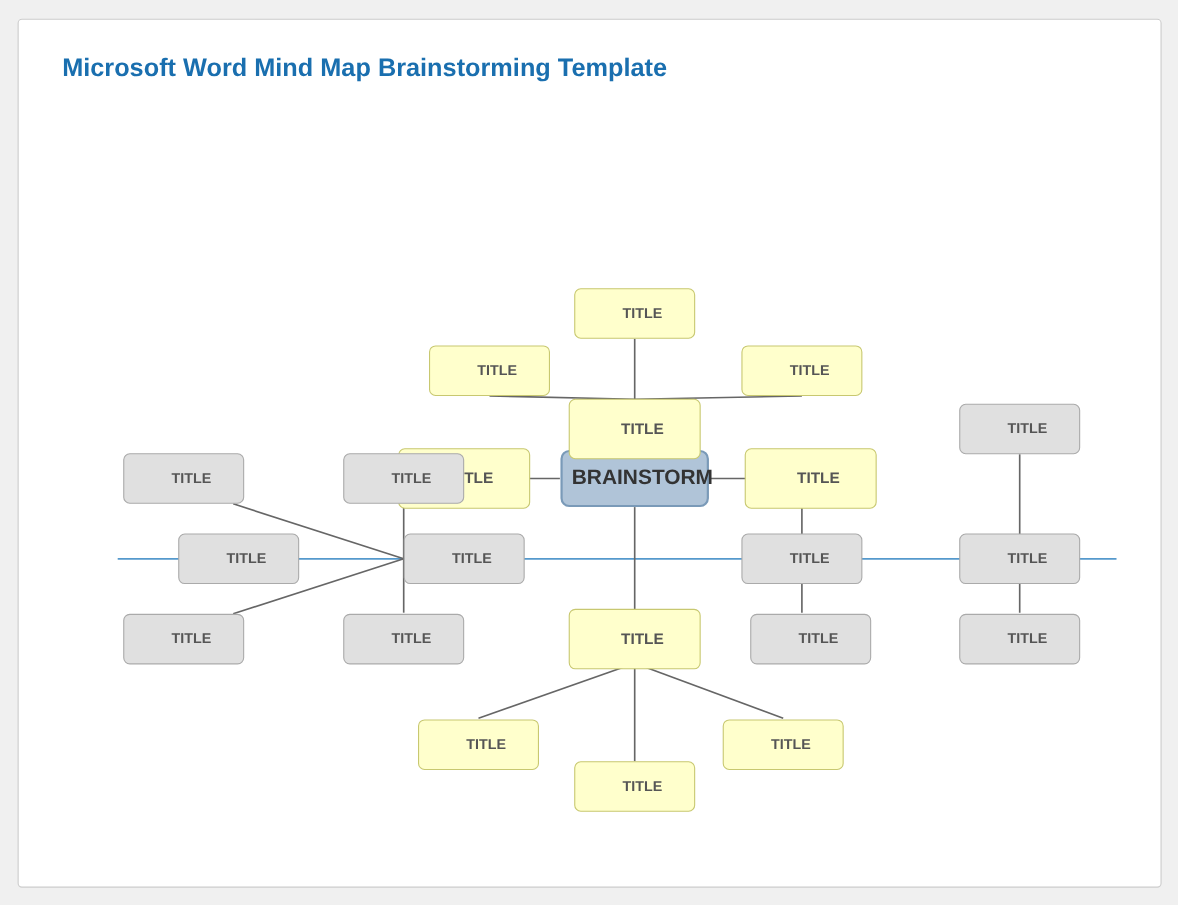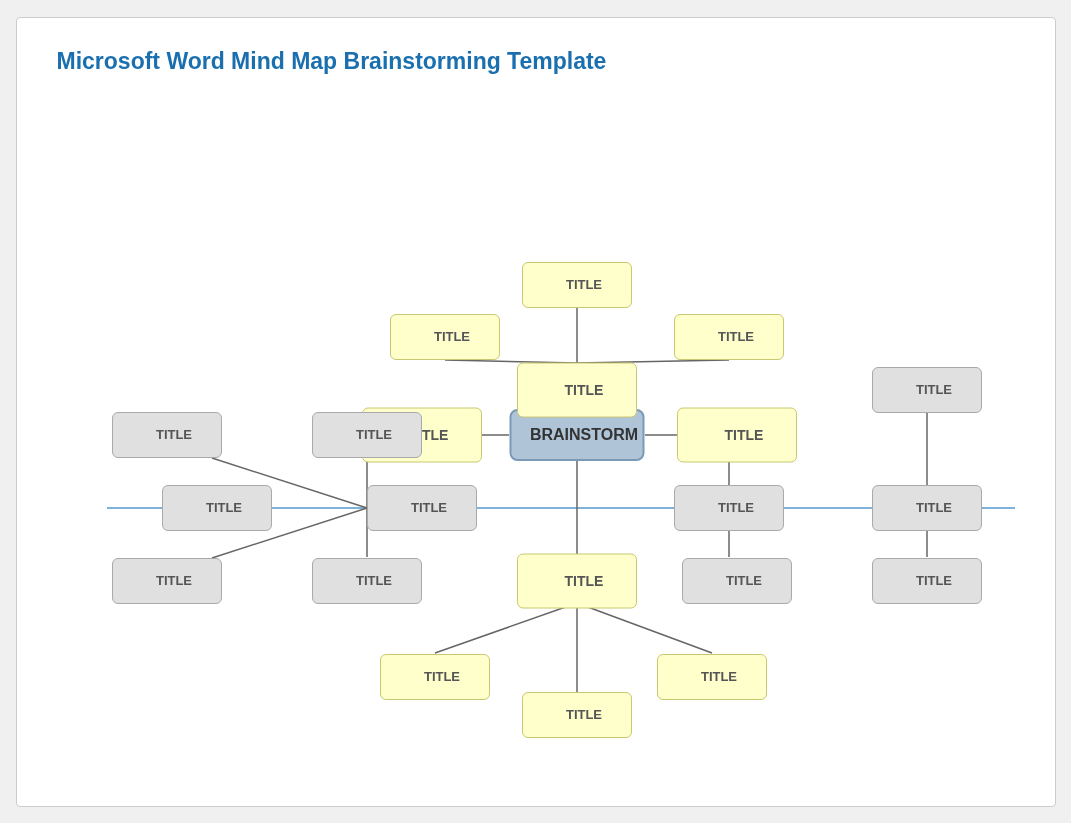--- a/index.html
+++ b/index.html
@@ -71,21 +71,21 @@
       color: #555;
       width: 110px;
       height: 46px;
     }
     .node-center {
       background: #b0c4d8;
       border: 2px solid #7a9ab8;
       color: #333;
       width: 135px;
       height: 52px;
-      font-size: 16px;
+      font-size: 19px;
       font-weight: bold;
       border-radius: 8px;
     }
   </style>
 </head>
 <body>
 
 <div class="page">
   <div class="page-title">Microsoft Word Mind Map Brainstorming Template</div>
   <div class="diagram-area">

